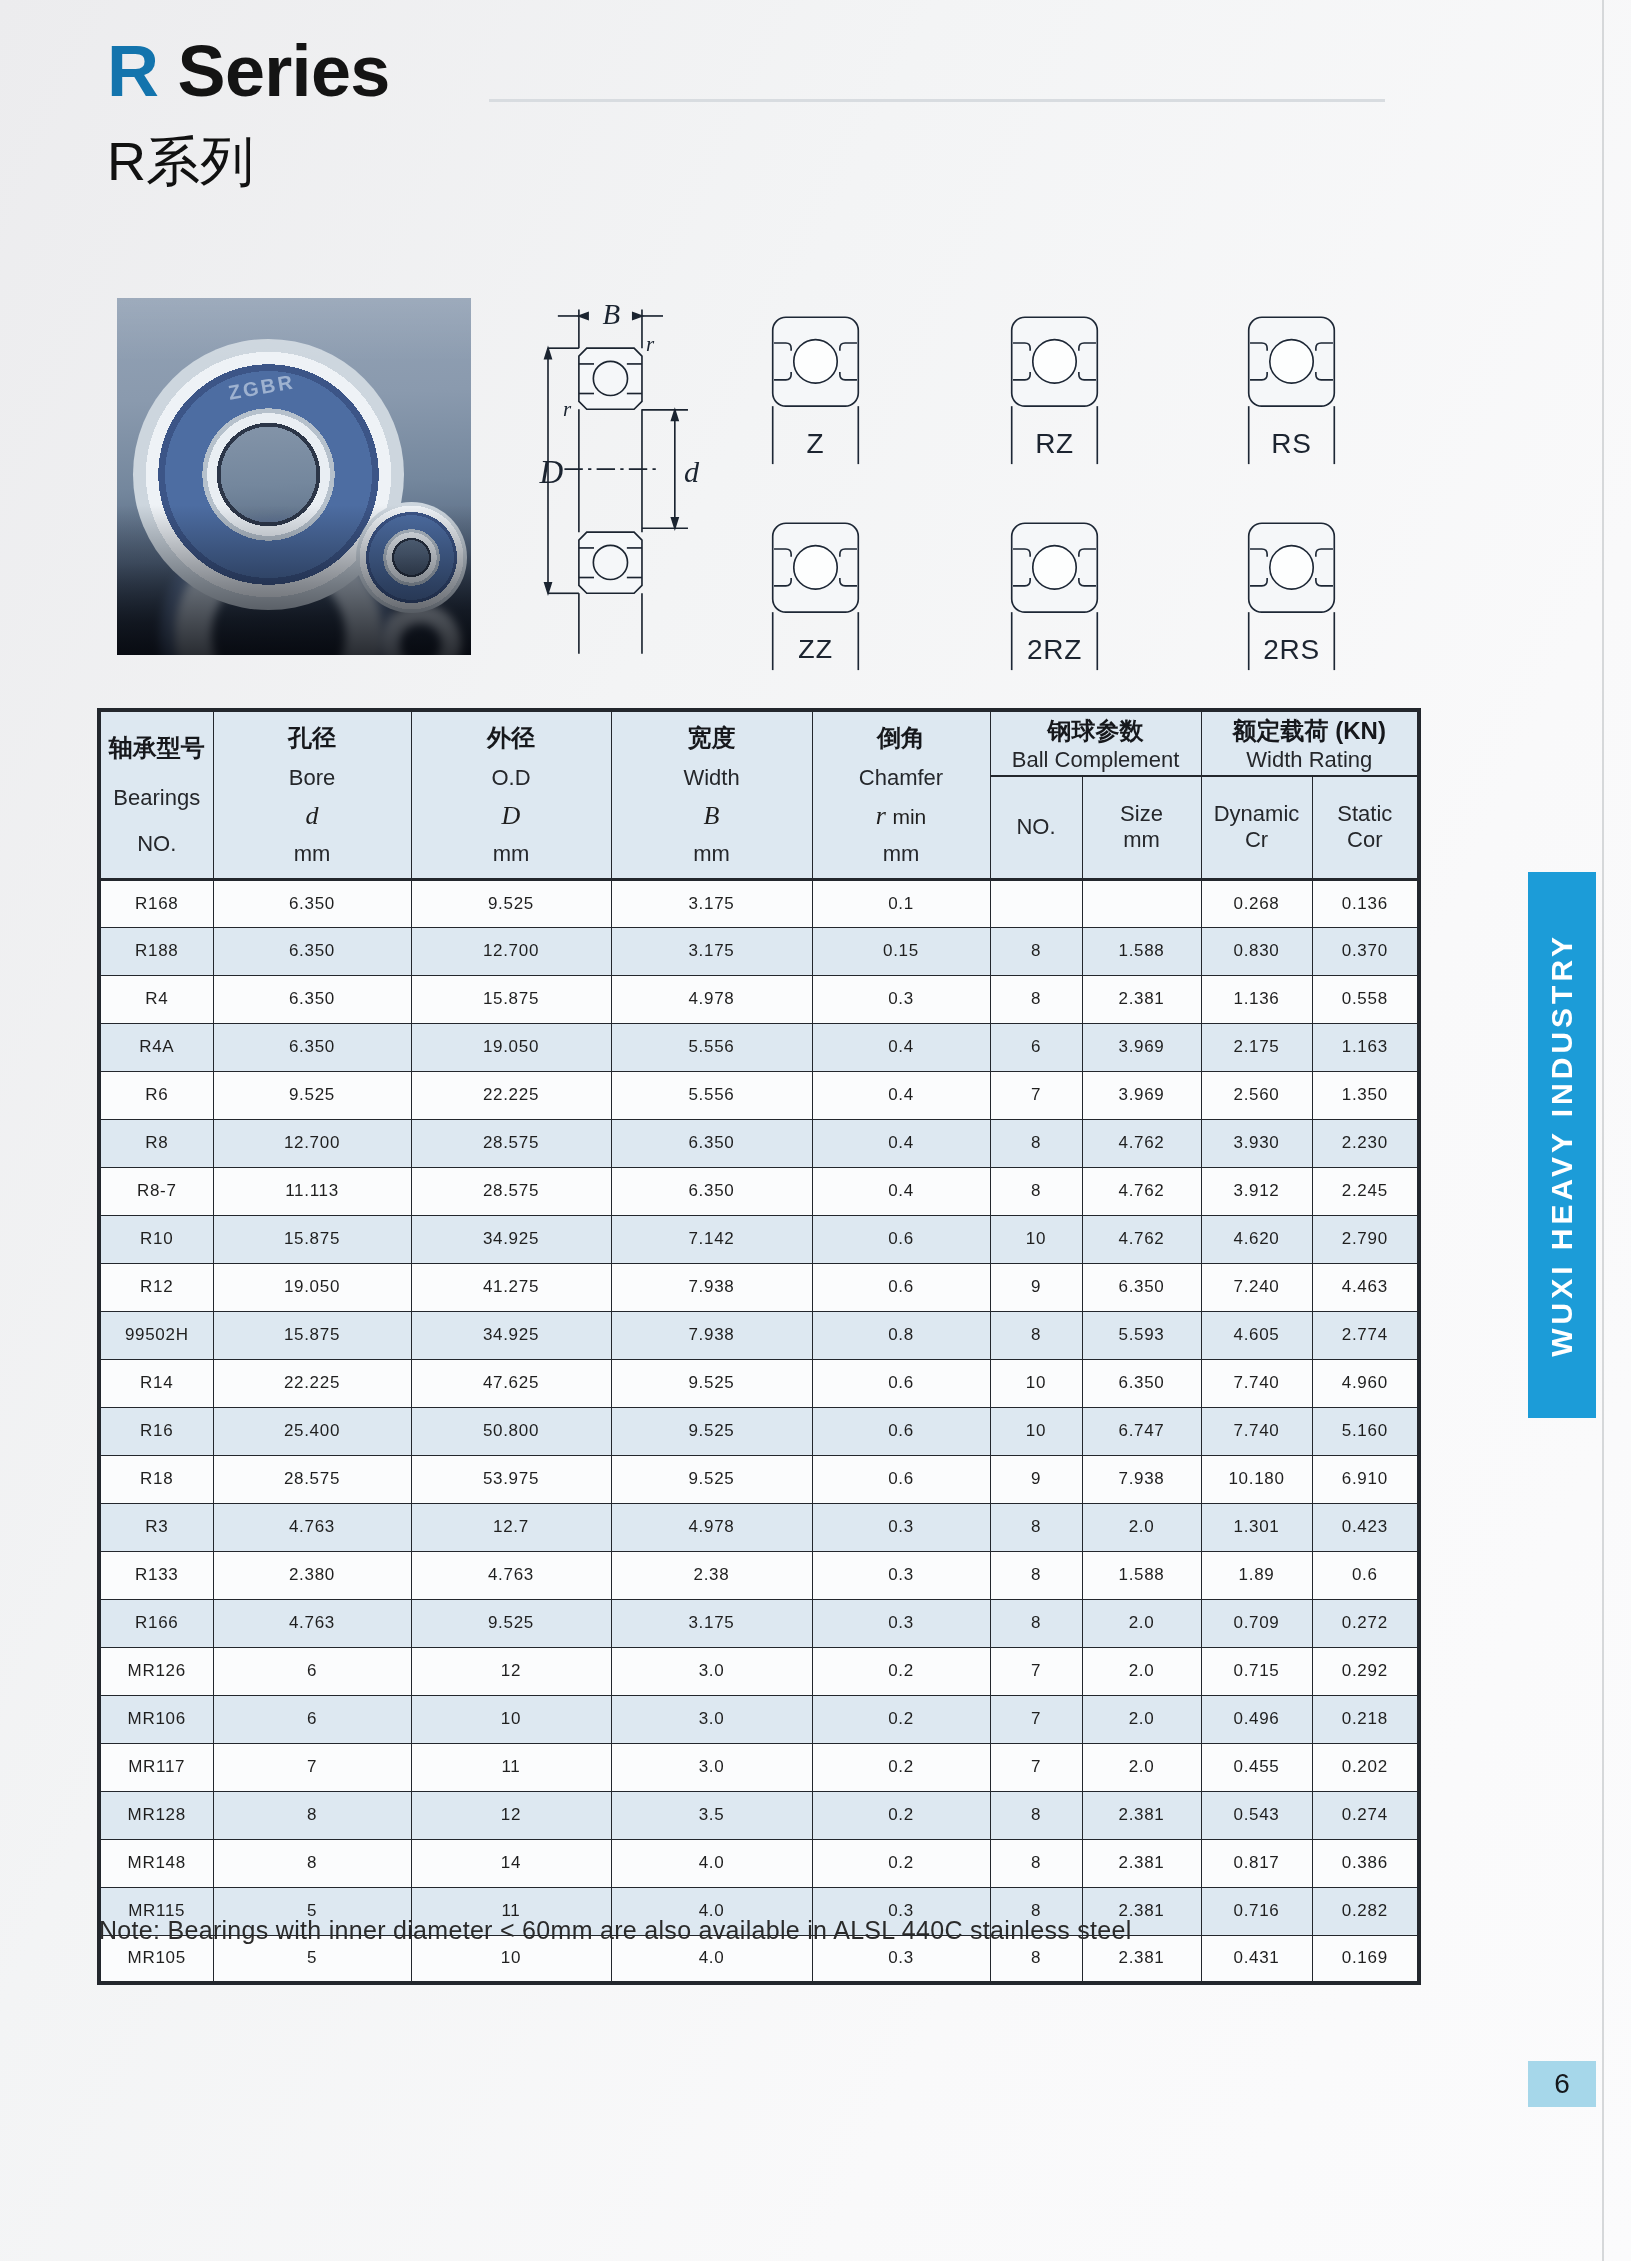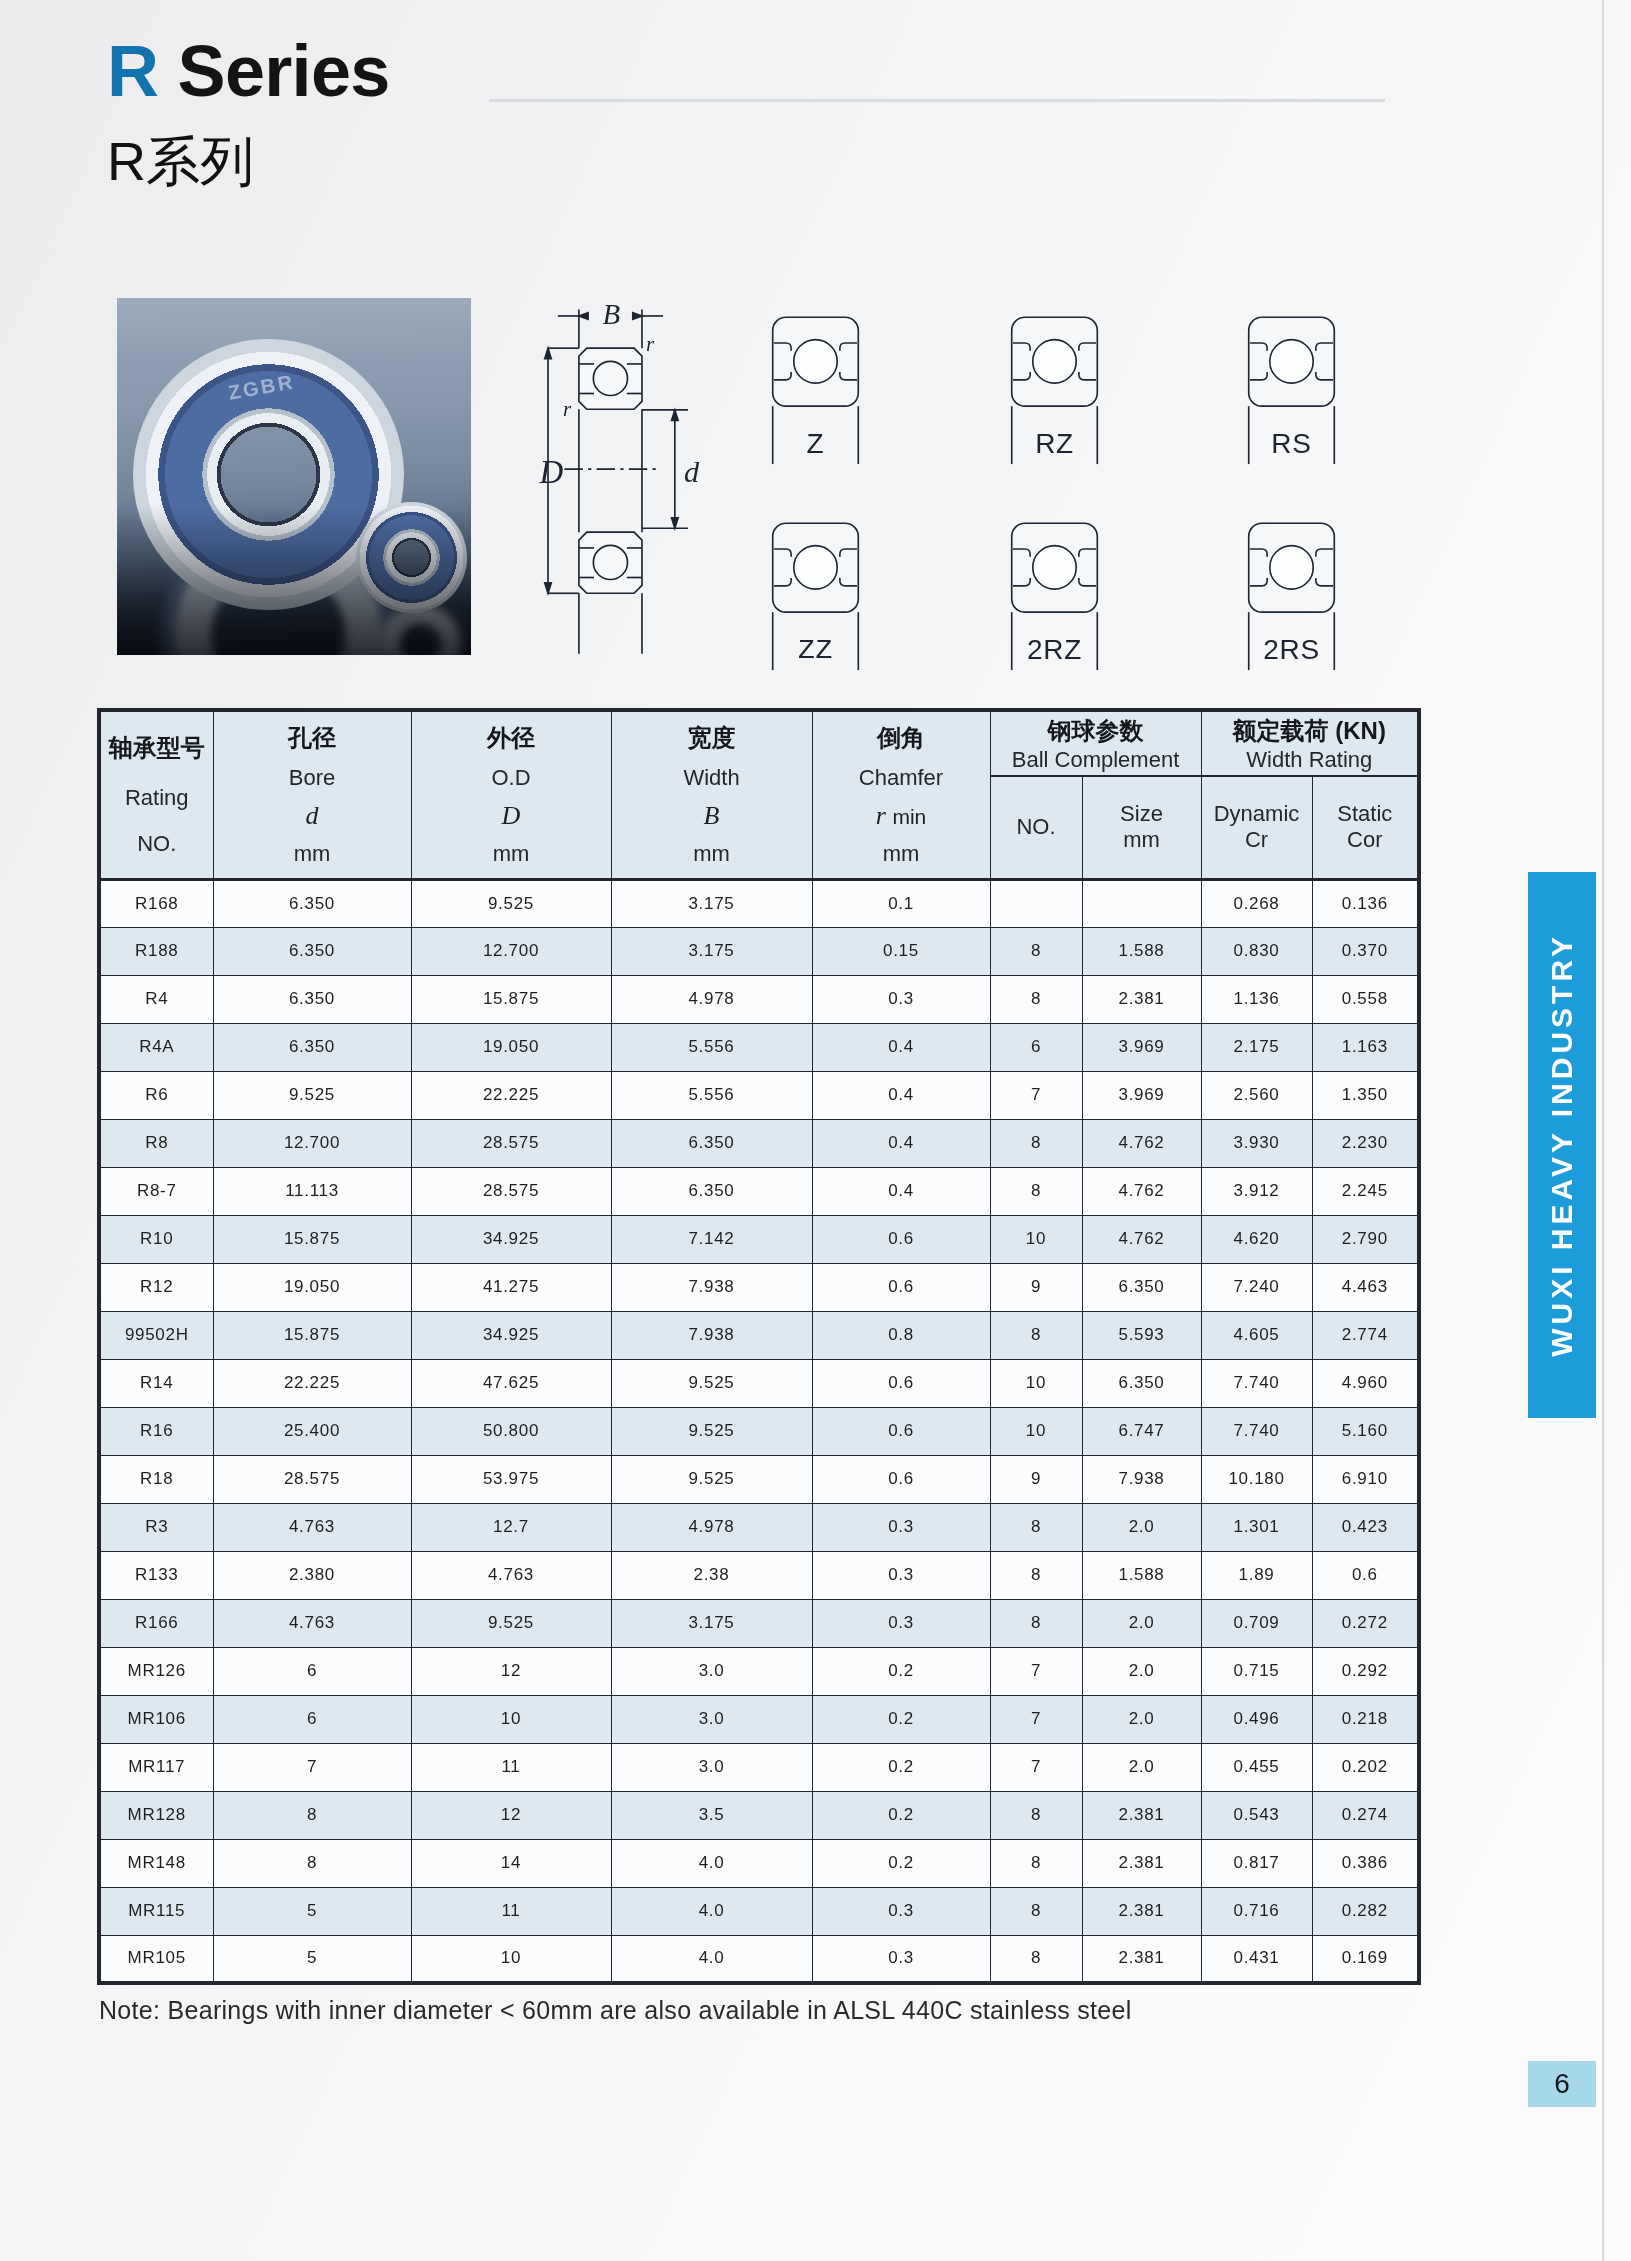--- a/index.html
+++ b/index.html
@@ -76,21 +76,21 @@
   .h-sym .rm { font-family:"Liberation Sans", sans-serif; font-style:normal; font-size:21px; }
   th.span2 { height:169px; }
   tr.tier1 { height:66px; }
   tr.tier2 { height:103px; }
 
   
   .sidebar { position:absolute; left:1528px; top:872px; width:68px; height:546px; background:#1c9cd8;
     display:flex; align-items:center; justify-content:center; }
   .sidebar span { writing-mode:vertical-rl; transform:rotate(180deg);
     color:#fff; font-size:30px; font-weight:700; letter-spacing:4px; white-space:nowrap; }
-  .note { position:absolute; left:99px; top:1996px; font-size:25px; color:#2a2a2a; letter-spacing:0.3px; }
+  .note { position:absolute; left:99px; top:1916px; font-size:25px; color:#2a2a2a; letter-spacing:0.3px; }
   .pagenum { position:absolute; left:1528px; top:2061px; width:68px; height:46px; background:#a6d7ea;
     display:flex; align-items:center; justify-content:center; font-size:28px; color:#15181c; }
 </style>
 </head>
 <body>
 
 <div class="page">
   <div class="page-edge"></div>
 
   <div class="title"><span class="accent">R</span><span class="rest"> Series</span></div>
@@ -249,21 +249,21 @@
         <col style="width:92px">
       <col style="width:119px">
         <col style="width:111px">
         <col style="width:107px">
     </colgroup>
     <thead>
       <tr class="tier1">
         <th rowspan="2" class="span2">
           <div class="hstack">
             <span class="h-cn">轴承型号</span>
-            <span class="h-en">Rating</span>
+            <span class="h-en">Bearings</span>
             <span class="h-en">NO.</span>
           </div>
         </th>
         <th rowspan="2" class="span2">
           <div class="hstack">
             <span class="h-cn">孔径</span>
             <span class="h-en">Bore</span>
             <span class="h-sym">d</span>
             <span class="h-en">mm</span>
           </div>

